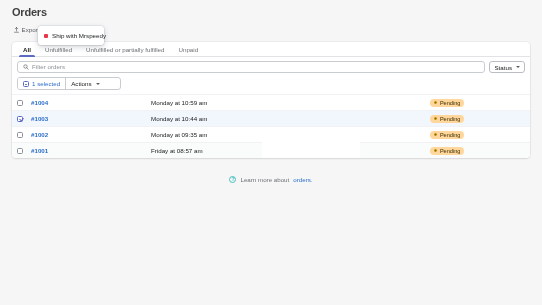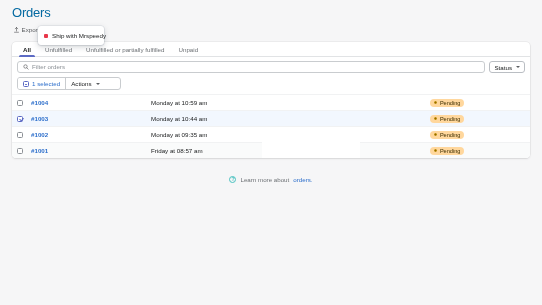--- a/index.html
+++ b/index.html
@@ -23,24 +23,24 @@
     position: relative;
     width: 542px;
     height: 305px;
   }
 
   .page-head {
     padding: 5px 12px 0 12px;
   }
 
   .page-title {
-    font-size: 13px;
-    font-weight: 400;
+    font-size: 11px;
+    font-weight: 700;
     letter-spacing: -0.2px;
-    color: #0369a1;
+    color: #404040;
     line-height: 15px;
   }
 
   .head-actions {
     display: flex;
     align-items: center;
     gap: 7px;
     margin-top: 4px;
     height: 12px;
   }

